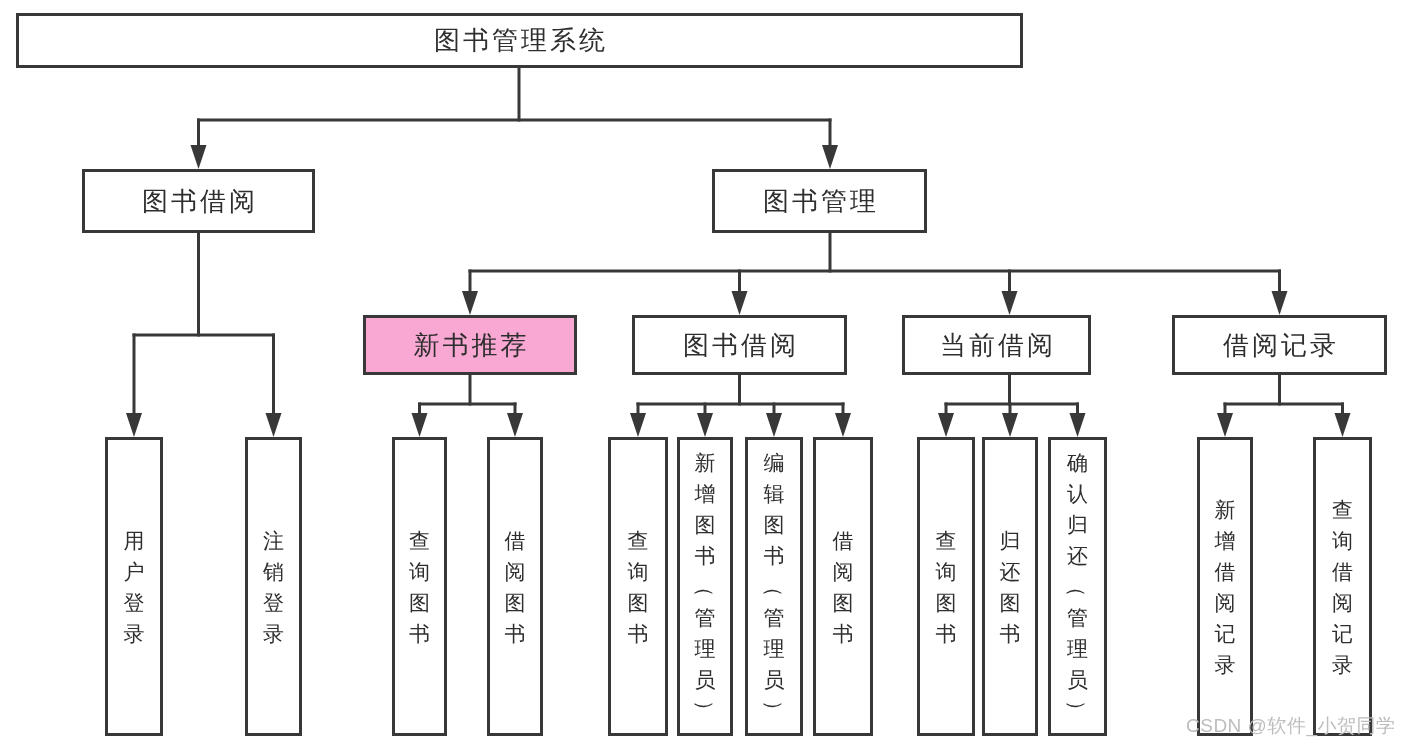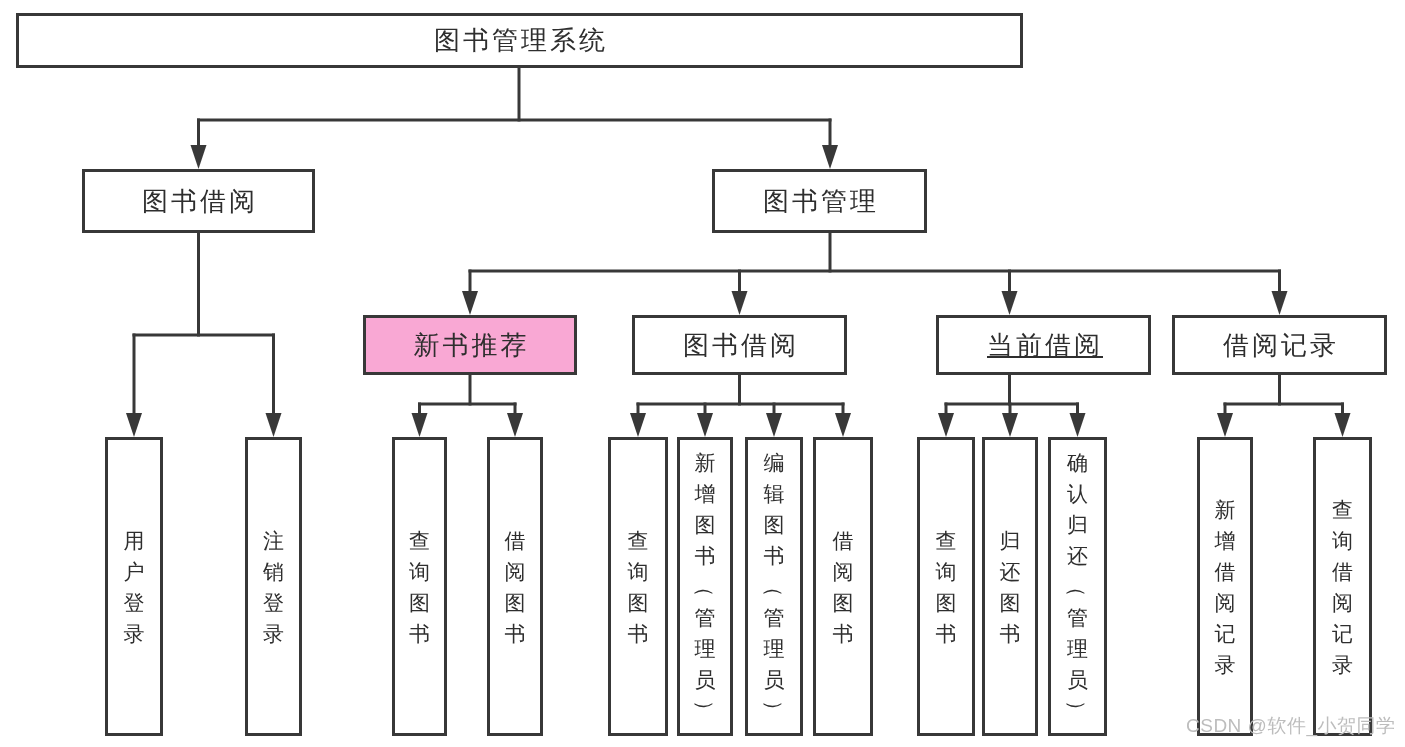--- a/index.html
+++ b/index.html
@@ -132,21 +132,21 @@
     </div>
     <div class="node h" style="left: 712px; top: 169px; width: 215px; height: 64px; border-color: rgb(56, 56, 56); background: rgb(255, 255, 255); color: rgb(46, 46, 46);">
       <span class="node-label">图书管理</span>
     </div>
     <div class="node h" style="left: 363px; top: 315px; width: 214px; height: 60px; border-color: rgb(56, 56, 56); background: #f9a8d4; color: rgb(46, 46, 46);">
       <span class="node-label">新书推荐</span>
     </div>
     <div class="node h" style="left: 632px; top: 315px; width: 215px; height: 60px; border-color: rgb(56, 56, 56); background: rgb(255, 255, 255); color: rgb(46, 46, 46);">
       <span class="node-label">图书借阅</span>
     </div>
-    <div class="node h" style="left: 936px; top: 315px; width: 215px; height: 60px; border-color: rgb(56, 56, 56); background: rgb(255, 255, 255); color: rgb(46, 46, 46); text-decoration: underline;">
+    <div class="node h" style="left: 902px; top: 315px; width: 189px; height: 60px; border-color: rgb(56, 56, 56); background: rgb(255, 255, 255); color: rgb(46, 46, 46);">
       <span class="node-label">当前借阅</span>
     </div>
     <div class="node h" style="left: 1172px; top: 315px; width: 215px; height: 60px; border-color: rgb(56, 56, 56); background: rgb(255, 255, 255); color: rgb(46, 46, 46); align-items: center;">
       <span class="node-label">借阅记录</span>
     </div>
     <div class="node v" style="left: 105px; top: 437px; width: 58px; height: 299px; border-color: rgb(56, 56, 56); background: rgb(255, 255, 255); color: rgb(46, 46, 46);">
       <span class="node-label">
         <span class="char">用</span>
         <span class="char">户</span>
         <span class="char">登</span>

